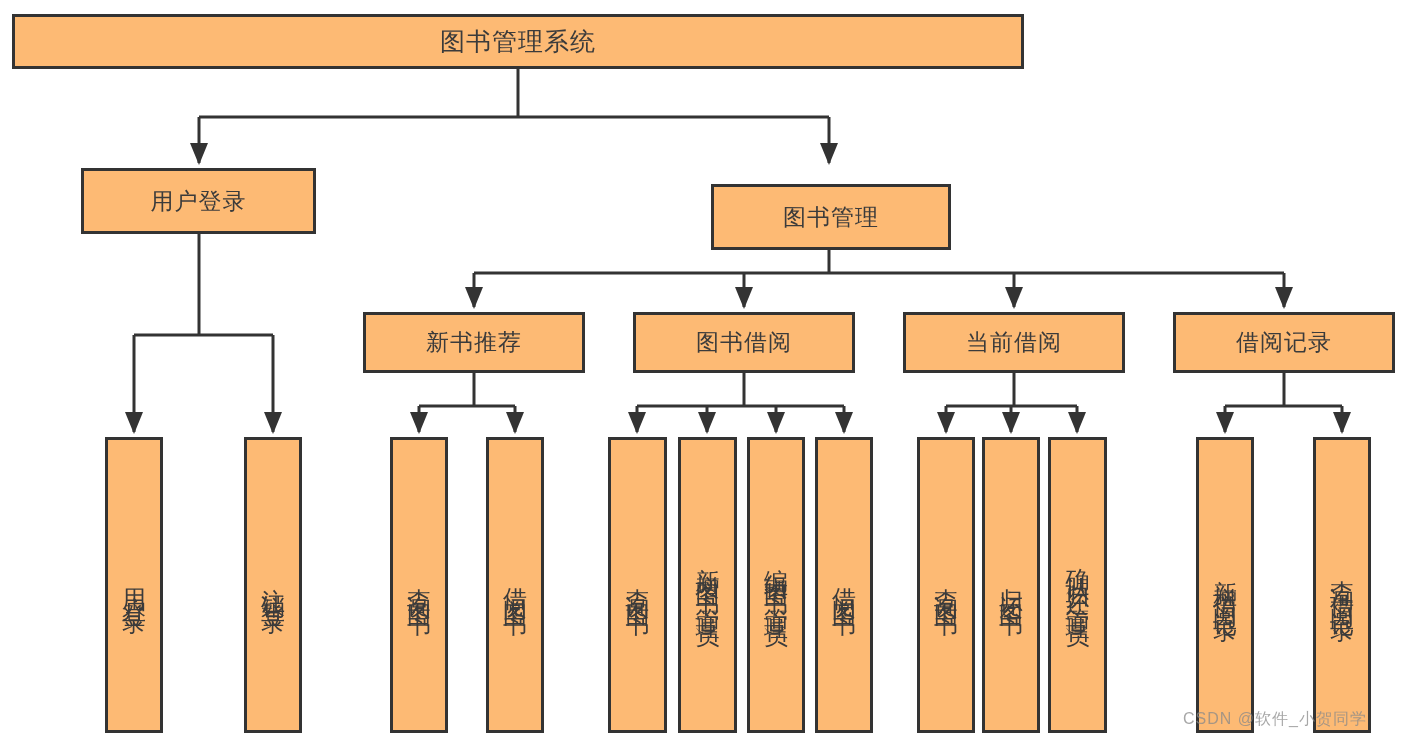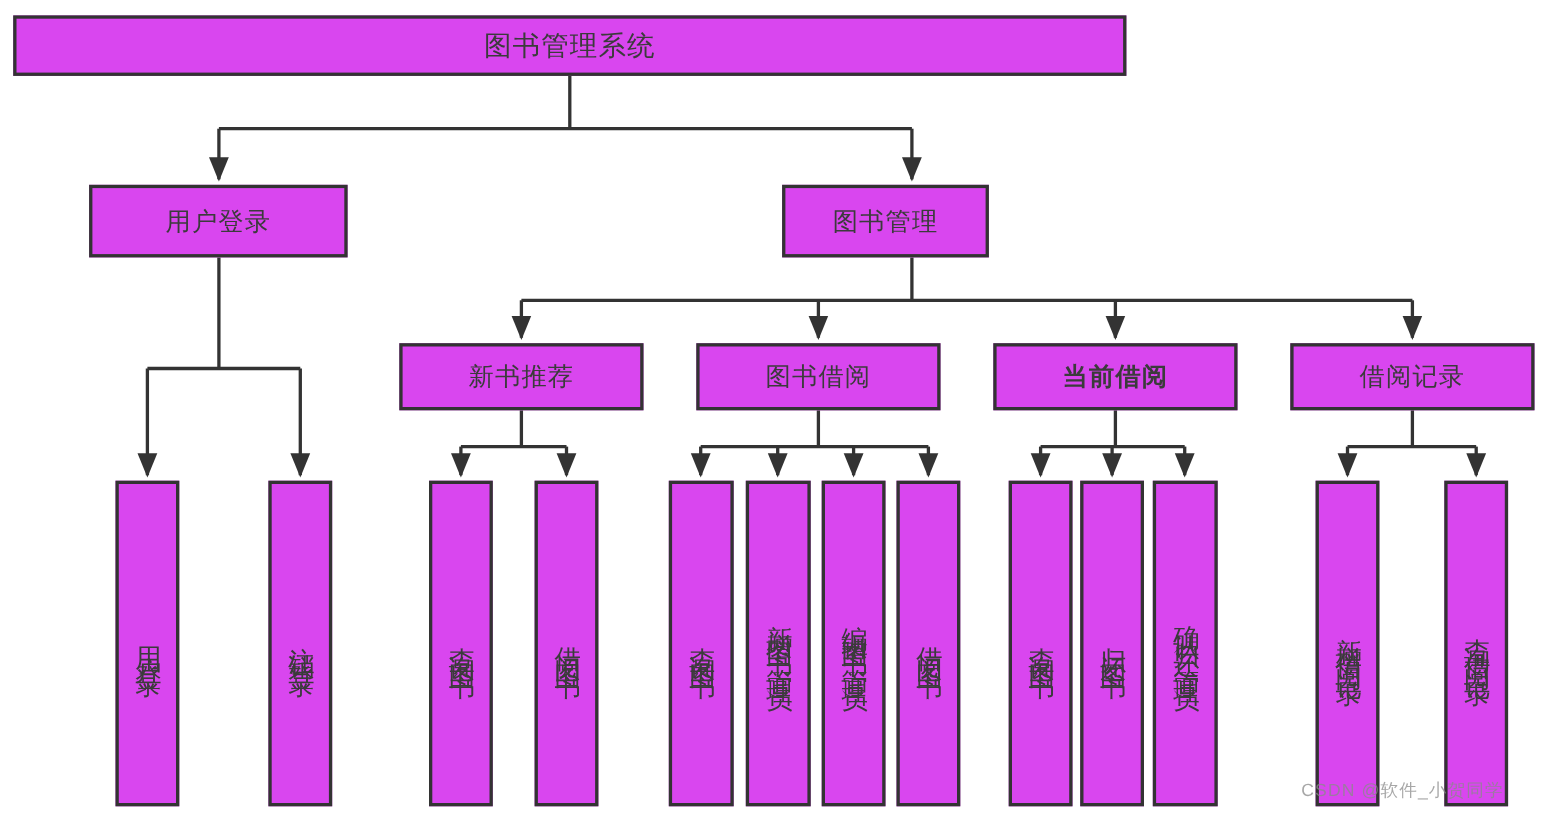--- a/index.html
+++ b/index.html
@@ -15,21 +15,21 @@
   .connectors {
     position: absolute;
     left: 0; top: 0;
     width: 1405px; height: 747px;
     z-index: 0;
   }
   .node {
     position: absolute;
     box-sizing: border-box;
     border: 3px solid #333333;
-    background: #d946ef;
+    background: #fdba74;
     display: flex;
     align-items: center;
     justify-content: center;
     z-index: 1;
   }
   .hnode { font-size: 23px; letter-spacing: 1px; }
   .hnode.root { font-size: 25px; }
   .vnode { width: 58px; top: 437px; height: 296px; }
   .vnode .vtext {
     writing-mode: vertical-rl;
@@ -101,25 +101,25 @@
       <path d="M1284,373 L1284,406"></path>
       <path d="M1225,406 L1342,406"></path>
       <path d="M1225,406 L1225,432" marker-end="url(#arr)"></path>
       <path d="M1342,406 L1342,432" marker-end="url(#arr)"></path>
     </g>
   </svg>
 
   <div class="node hnode root" style="left:12px; top:14px; width:1012px; height:55px;">图书管理系统</div>
 
   <div class="node hnode" style="left:81px; top:168px; width:235px; height:66px;">用户登录</div>
-  <div class="node hnode" style="left:711px; top:168px; width:188px; height:66px;">图书管理</div>
+  <div class="node hnode" style="left:711px; top:184px; width:240px; height:66px;">图书管理</div>
 
   <div class="node hnode" style="left:363px; top:312px; width:222px; height:61px;">新书推荐</div>
   <div class="node hnode" style="left:633px; top:312px; width:222px; height:61px;">图书借阅</div>
-  <div class="node hnode" style="left:903px; top:312px; width:222px; height:61px;font-weight:bold;">当前借阅</div>
+  <div class="node hnode" style="left:903px; top:312px; width:222px; height:61px;">当前借阅</div>
   <div class="node hnode" style="left:1173px; top:312px; width:222px; height:61px;">借阅记录</div>
 
   <div class="node vnode" style="left:105px;">
     <span class="vtext">用户登录</span>
   </div>
   <div class="node vnode" style="left:244px;">
     <span class="vtext">注销登录</span>
   </div>
 
   <div class="node vnode" style="left:390px;">

